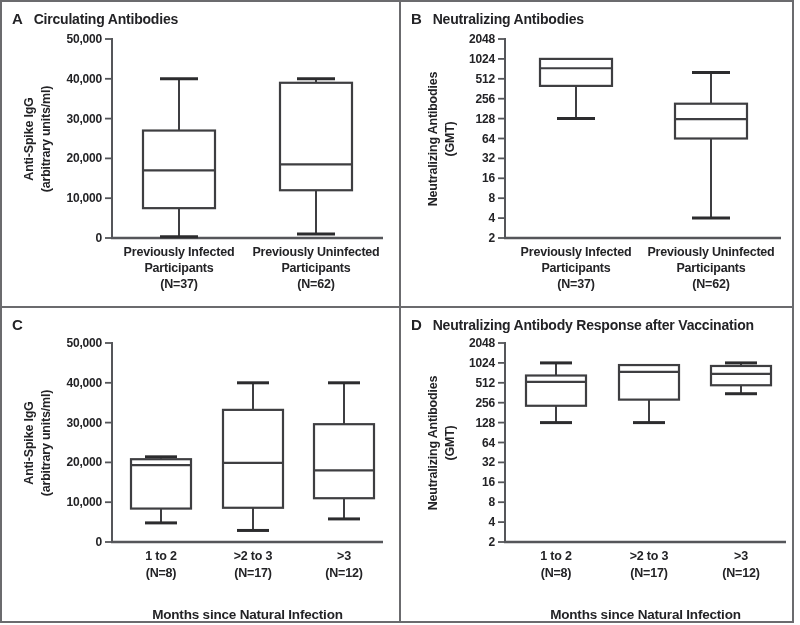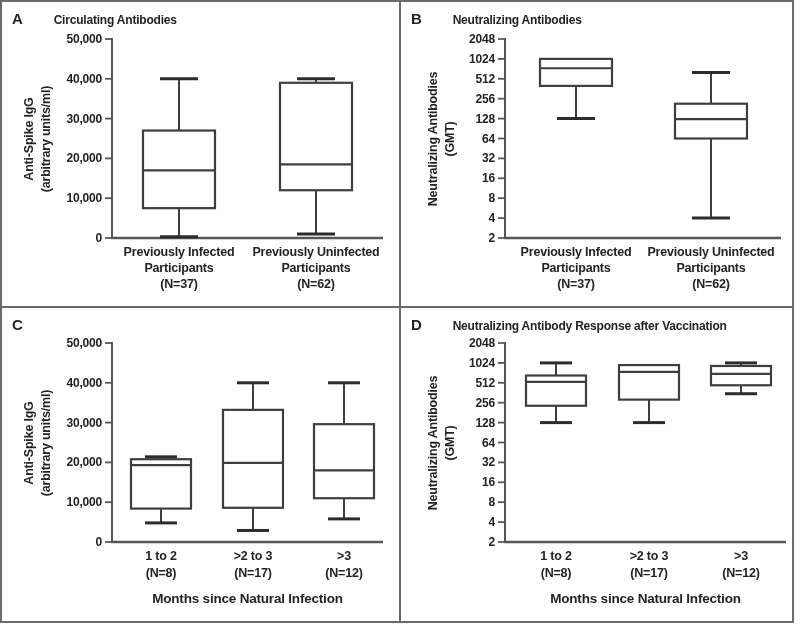--- a/index.html
+++ b/index.html
@@ -16,30 +16,30 @@
   }
   .panel{position:relative;box-sizing:border-box;background:#fff;overflow:hidden;}
   .panel.bR{border-right:2px solid #6b6b6e;}
   .panel.bB{border-bottom:2px solid #6b6b6e;}
   .panel-header{
     position:absolute;top:8px;left:10px;
     display:flex;align-items:baseline;gap:11px;
     color:#232326;letter-spacing:-0.2px;white-space:nowrap;
   }
   .panel-letter{font-size:15px;font-weight:700;}
-  .panel-title{font-size:12px;font-weight:700;margin-left:20px;}
+  .panel-title{font-size:14px;font-weight:700;}
   .ylab{
     position:absolute;width:210px;height:36px;
     transform:rotate(-90deg);
     text-align:center;color:#232326;
     font-size:12.5px;font-weight:700;line-height:17px;letter-spacing:-0.2px;
     pointer-events:none;
   }
   .xlab{
-    position:absolute;top:283px;
+    position:absolute;top:299px;
     text-align:center;color:#232326;
     font-size:13.5px;font-weight:700;letter-spacing:-0.2px;
   }
   svg.plot{position:absolute;left:0;top:0;display:block;}
   svg text{font-family:"Liberation Sans",sans-serif;font-weight:700;fill:#232326;letter-spacing:-0.2px;}
 </style>
 </head>
 <body>
 
 <div class="figure">

